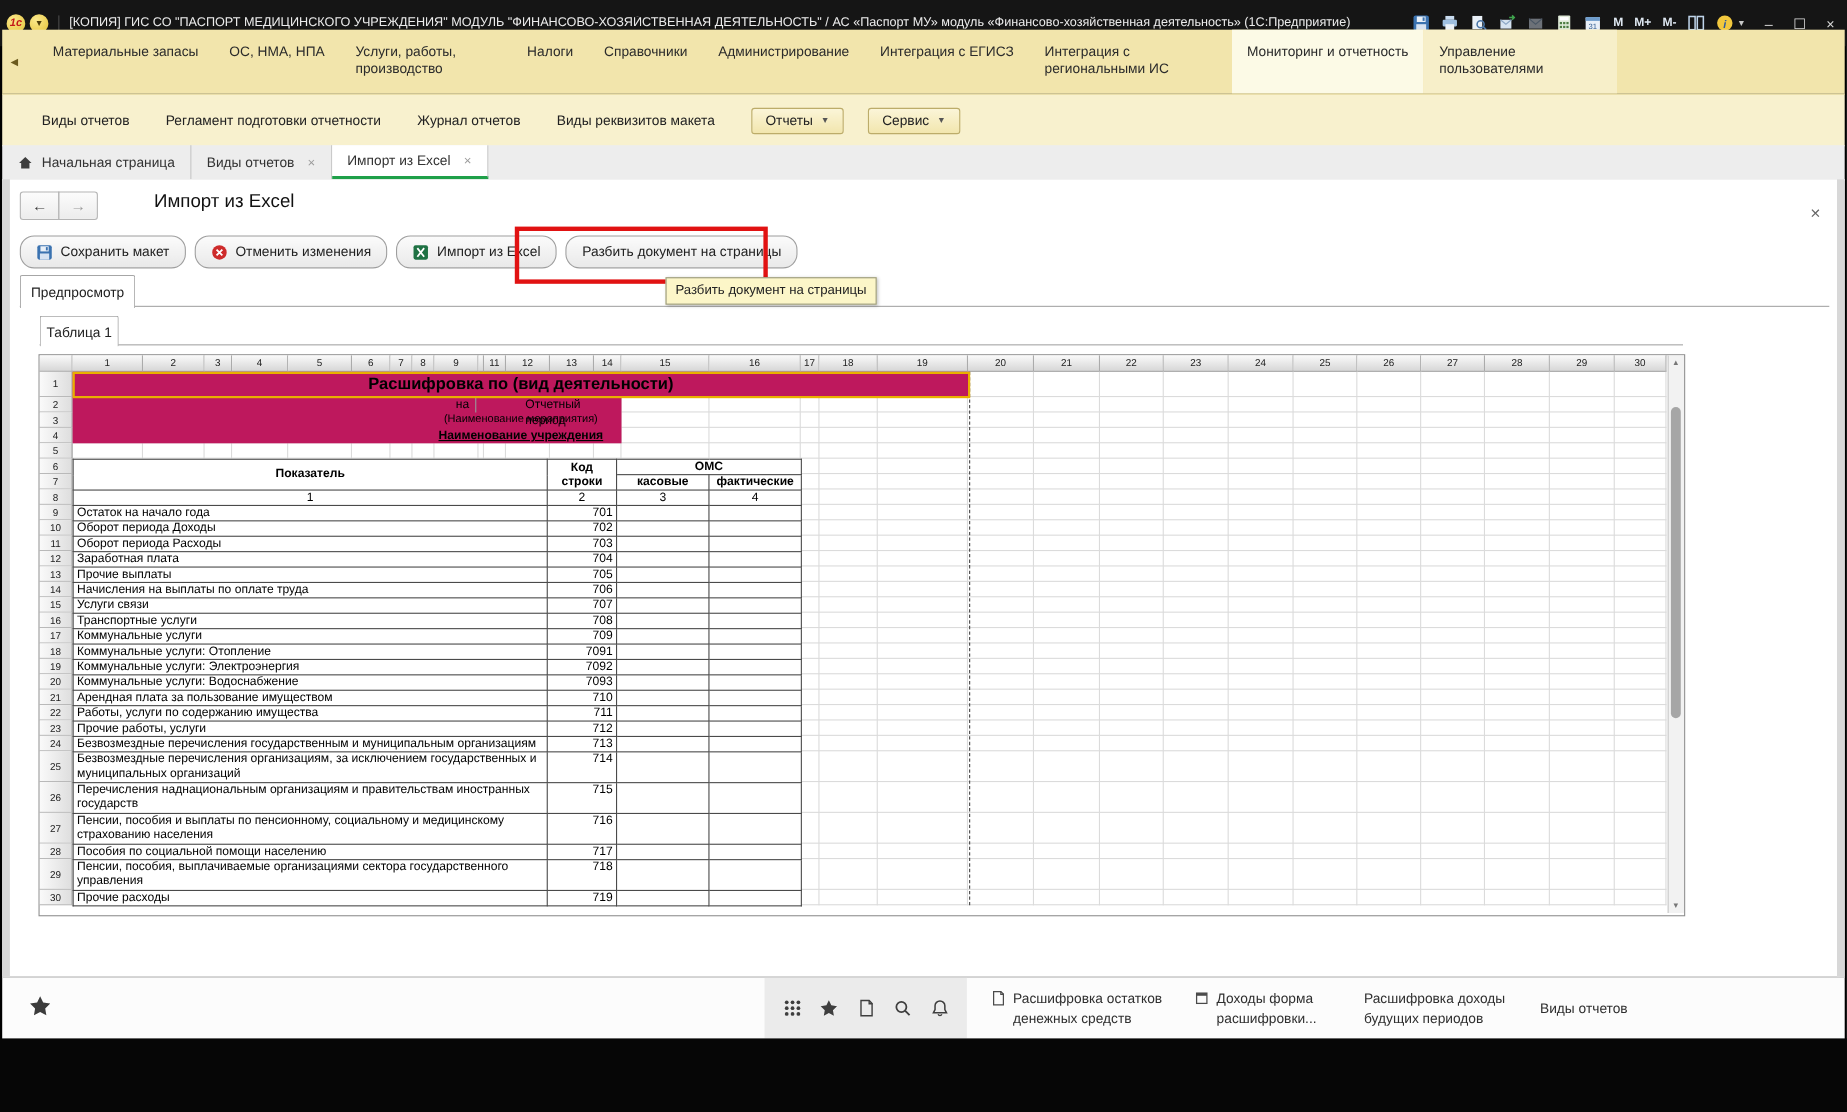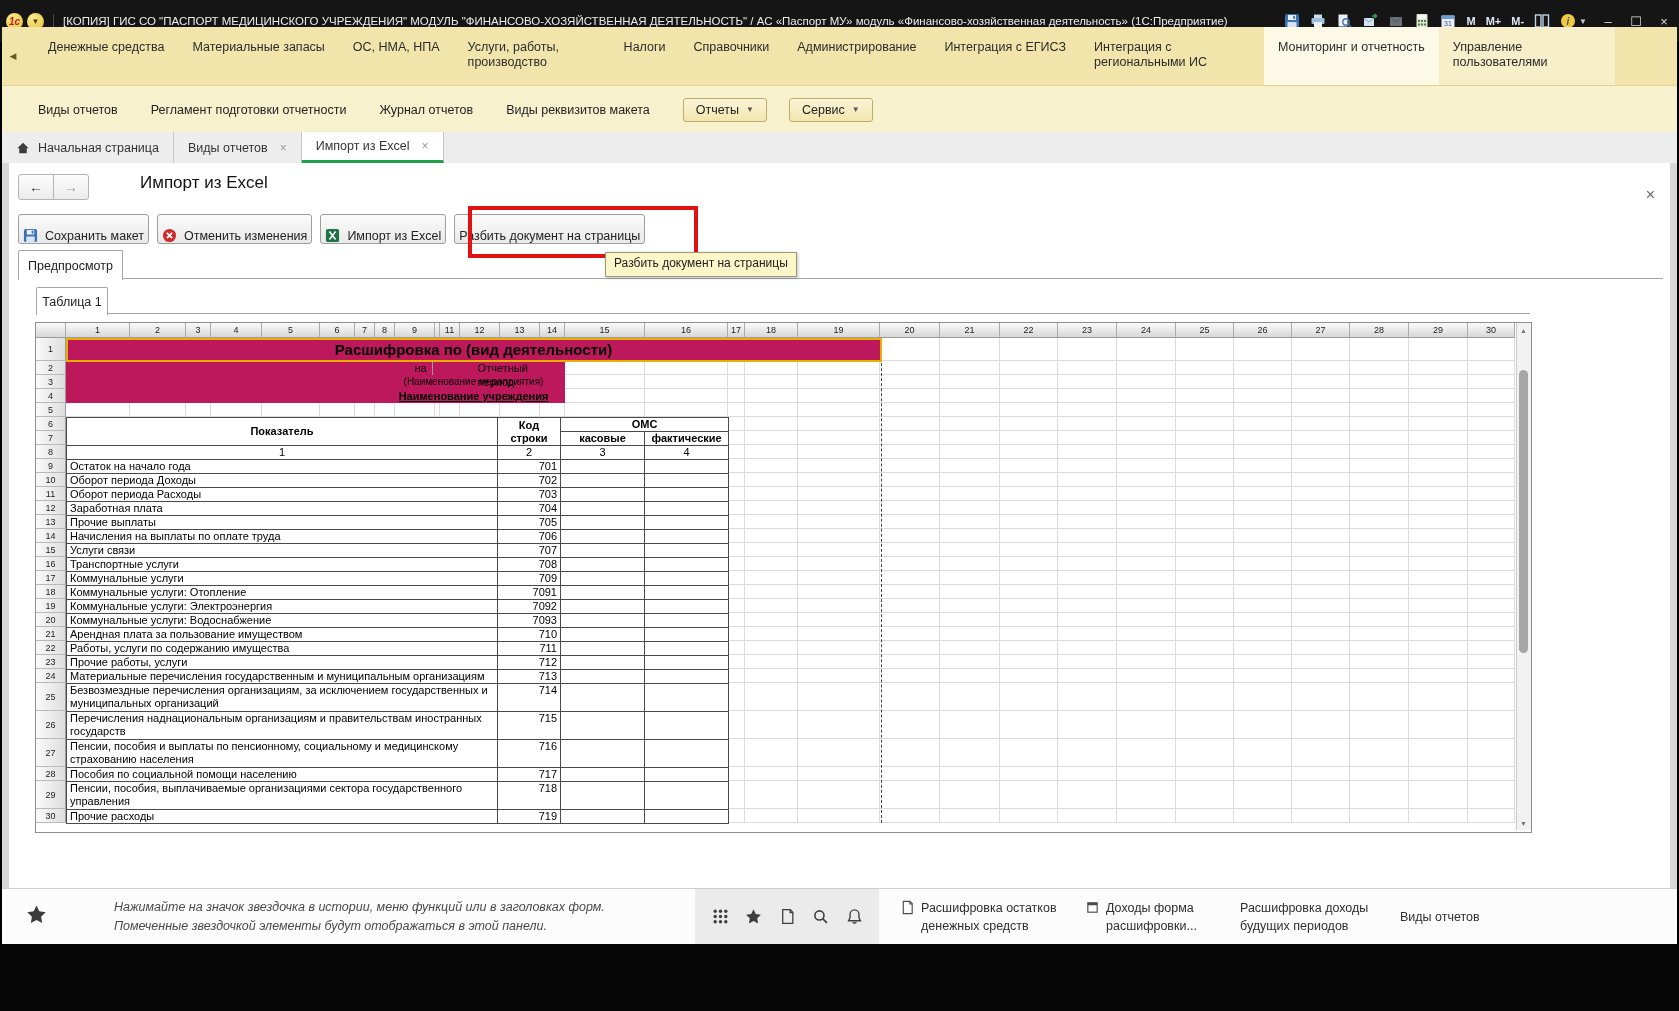--- a/index.html
+++ b/index.html
@@ -39,21 +39,21 @@
   
   .content{position:absolute;left:2px;right:2px;top:163px;height:725px;background:#fff}
   .gutter{position:absolute;top:0;bottom:0;width:7px;background:#D8D8D8}
   .navgrp{position:absolute;left:16px;top:11px;display:flex}
   .navbtn{width:34px;height:24px;border:1px solid #B4B4B4;background:linear-gradient(#FCFCFC,#ECECEC);display:flex;align-items:center;justify-content:center;font-size:14px}
   .navbtn.b{border-radius:3px 0 0 3px}
   .navbtn.f{border-radius:0 3px 3px 0;margin-left:-1px}
   .page-title{position:absolute;left:138px;top:10px;font-size:17px;font-weight:normal;color:#111;margin:0}
   .form-close{position:absolute;right:22px;top:24px;font-size:16px;color:#666;line-height:1}
   .toolbar{position:absolute;left:16px;top:51px;display:flex;gap:8px}
-  .tbtn{height:28px;display:inline-flex;align-items:flex-end;gap:7px;padding:0 4px;border:1px solid #9E9E9E;border-radius:3px;background:linear-gradient(#FBFBFB,#E9E9E9);font-size:12.5px;color:#222;white-space:nowrap}
+  .tbtn{height:28px;display:inline-flex;align-items:center;gap:7px;padding:0 14px;border:1px solid #9E9E9E;border-radius:13px;background:linear-gradient(#FBFBFB,#E9E9E9);font-size:12.5px;color:#222;white-space:nowrap}
   .tbtn svg{width:15px;height:15px}
   .red-rect{position:absolute;left:466px;top:43px;width:222px;height:44px;border:4px solid #E11212;z-index:5}
   .tooltip{position:absolute;left:603px;top:89px;height:23px;line-height:21px;padding:0 8px;background:#FCF6C8;border:1px solid #98987C;font-size:12px;color:#222;box-shadow:1px 1px 3px rgba(0,0,0,.25);z-index:6;white-space:nowrap}
   .ptab{position:absolute;background:#fff;border:1px solid #A6A6A6;border-bottom:none;border-radius:2px 2px 0 0;font-size:12.5px;color:#222;display:flex;align-items:center;justify-content:center;z-index:2}
   .hline{position:absolute;height:1px;background:#A6A6A6;z-index:1}
   
   .sheet{position:absolute;left:33px;top:159px;width:1495px;height:509px;border:1px solid #8F8F8F;background:#fff;overflow:hidden}
   .sh-corner,.sh-colhead,.sh-rowhead{position:absolute;box-sizing:border-box;font-size:9px;color:#222;display:flex;align-items:center;justify-content:center}
   .sh-colhead,.sh-corner{background:linear-gradient(#FAFAFA,#D7D7D7);border-right:1px solid #ABABAB;border-bottom:1px solid #9C9C9C}
   .sh-rowhead{background:linear-gradient(to right,#FAFAFA,#DEDEDE);border-right:1px solid #9C9C9C;border-bottom:1px solid #B9B9B9}
@@ -169,21 +169,20 @@
       <div class="tb-caret">▼</div>
       <div class="tb-win">–</div>
       <div class="tb-win">☐</div>
       <div class="tb-win">×</div>
     </div>
 </div>
 
 <div class="ribbon">
   <div class="ribbon-collapse">◀</div>
   <div class="ribbon-items">
-      <div class="ribbon-item">Денежные средства</div>
       <div class="ribbon-item">Материальные запасы</div>
       <div class="ribbon-item">ОС, НМА, НПА</div>
       <div class="ribbon-item wrap" style="width: 128px;">Услуги, работы, производство</div>
       <div class="ribbon-item">Налоги</div>
       <div class="ribbon-item">Справочники</div>
       <div class="ribbon-item">Администрирование</div>
       <div class="ribbon-item">Интеграция с ЕГИСЗ</div>
       <div class="ribbon-item wrap" style="width: 156px;">Интеграция с региональными ИС</div>
       <div class="ribbon-item active">Мониторинг и отчетность</div>
       <div class="ribbon-item wrap light" style="width: 148px;">Управление пользователями</div>
@@ -524,21 +523,21 @@
             <td></td>
             <td></td>
           </tr>
           <tr style="height:14px">
             <td>Прочие работы, услуги</td>
             <td class="code">712</td>
             <td></td>
             <td></td>
           </tr>
           <tr style="height:14px">
-            <td>Материальные перечисления государственным и муниципальным организациям</td>
+            <td>Безвозмездные перечисления государственным и муниципальным организациям</td>
             <td class="code">713</td>
             <td></td>
             <td></td>
           </tr>
           <tr style="height:28px">
             <td>Безвозмездные перечисления организациям, за исключением государственных и муниципальных организаций</td>
             <td class="code">714</td>
             <td></td>
             <td></td>
           </tr>
@@ -581,21 +580,20 @@
         <div class="vthumb" style="top: 47px; height: 283px;"></div>
         <div class="varrow" style="bottom: 0px;">▼</div>
       </div>
     </div>
 </div>
 
 <div class="statusbar">
   <div class="sb-star" id="sb-star"><svg viewBox="0 0 16 16">
         <path d="M8 1.2l2.1 4.4 4.9.7-3.5 3.4.8 4.8L8 12.2l-4.3 2.3.8-4.8L1 6.3l4.9-.7z" fill="currentColor"></path>
       </svg></div>
-  <div class="sb-hint">Нажимайте на значок звездочка в истории, меню функций или в заголовках форм. Помеченные звездочкой элементы будут отображаться в этой панели.</div>
   <div class="sb-tools" id="sb-tools">
       <div style="display: flex;">
         <svg viewBox="0 0 16 16">
           <g fill="currentColor">
             <circle cx="3" cy="3" r="1.6"></circle>
             <circle cx="8" cy="3" r="1.6"></circle>
             <circle cx="13" cy="3" r="1.6"></circle>
             <circle cx="3" cy="8" r="1.6"></circle>
             <circle cx="8" cy="8" r="1.6"></circle>
             <circle cx="13" cy="8" r="1.6"></circle>

